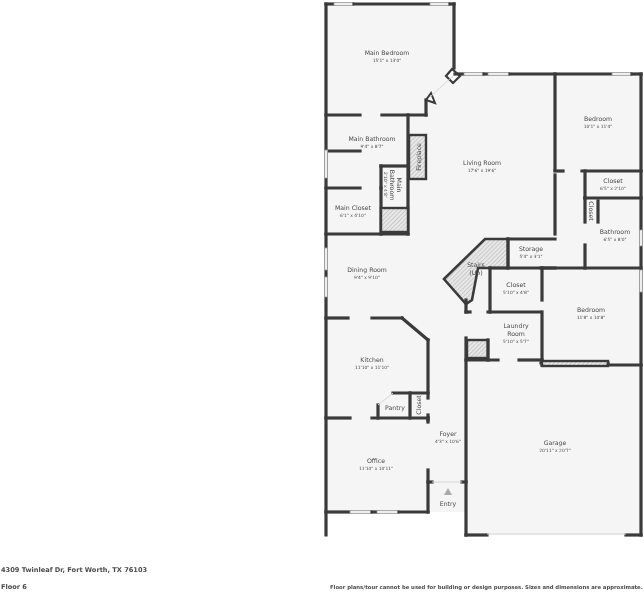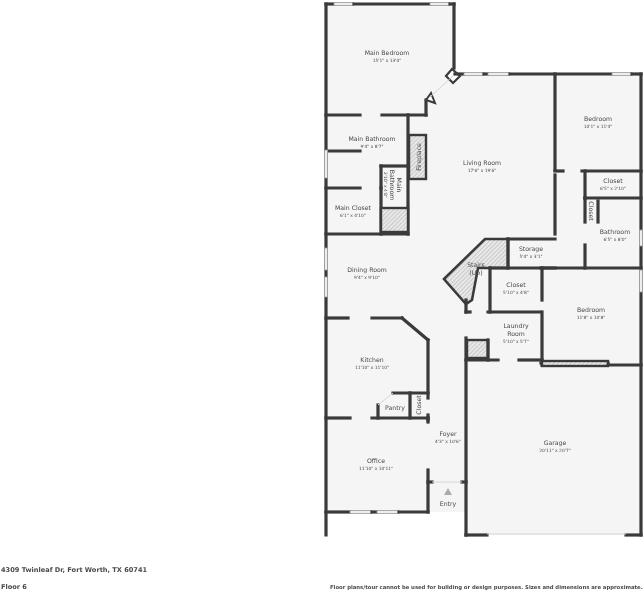--- a/index.html
+++ b/index.html
@@ -225,15 +225,15 @@
     <text class="rname" x="376" y="463">Office</text>
     <text class="rdim" x="376" y="470">11'10" x 10'11"</text>
 
     <text class="rname" x="555" y="445">Garage</text>
     <text class="rdim" x="555" y="452">20'11" x 20'7"</text>
 
     <text class="rname" x="448" y="506">Entry</text>
   </g>
 </svg>
 
-<div class="addr">4309 Twinleaf Dr, Fort Worth, TX 60741</div>
+<div class="addr">4309 Twinleaf Dr, Fort Worth, TX 76103</div>
 <div class="floorlbl">Floor 6</div>
 <div class="disclaimer">Floor plans/tour cannot be used for building or design purposes. Sizes and dimensions are approximate.</div>
 
 </body></html>

